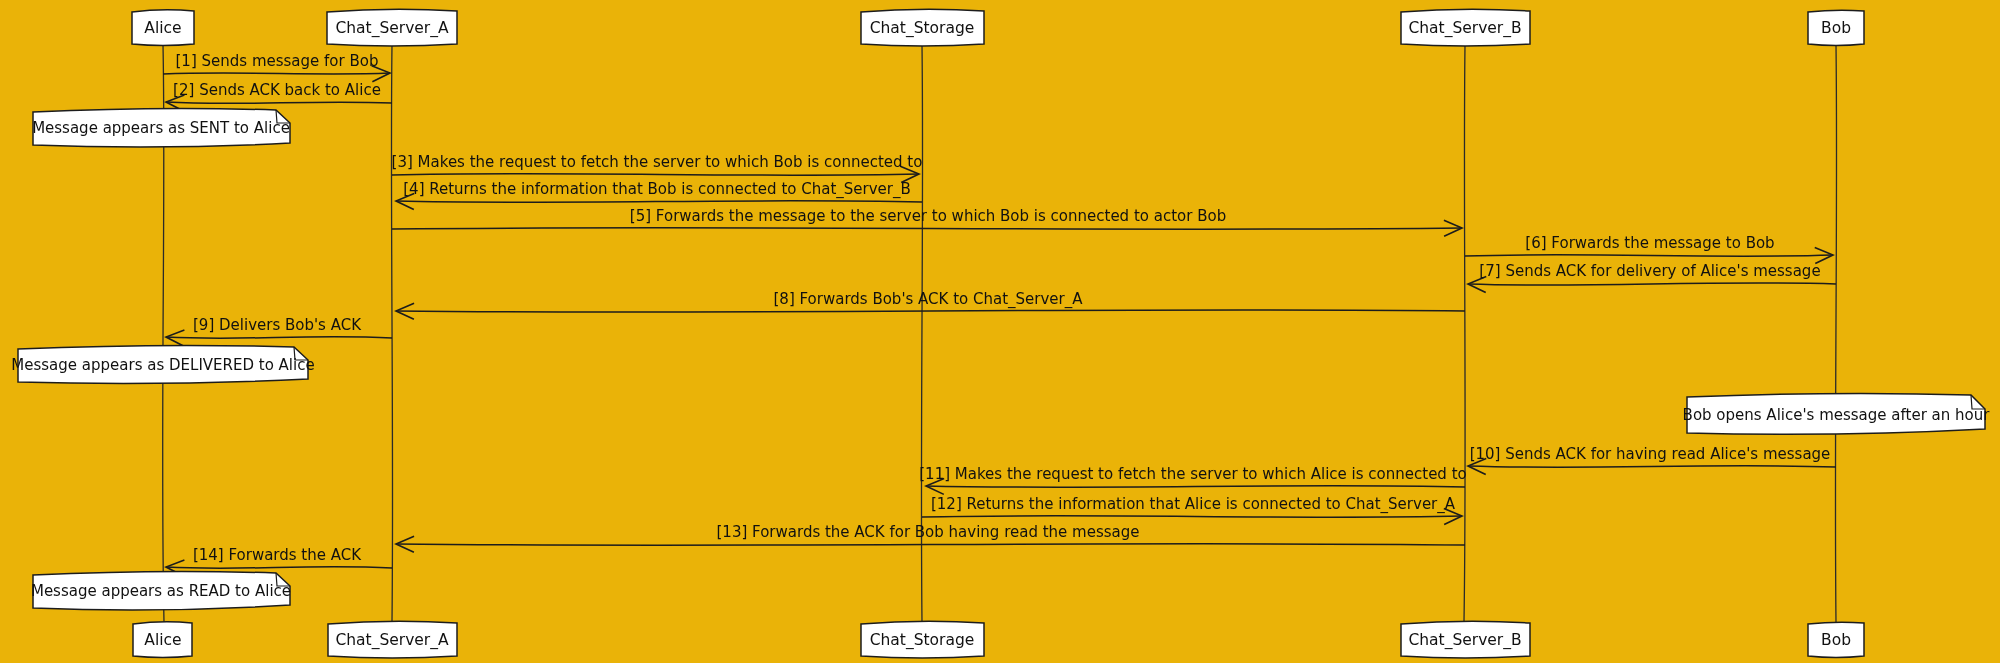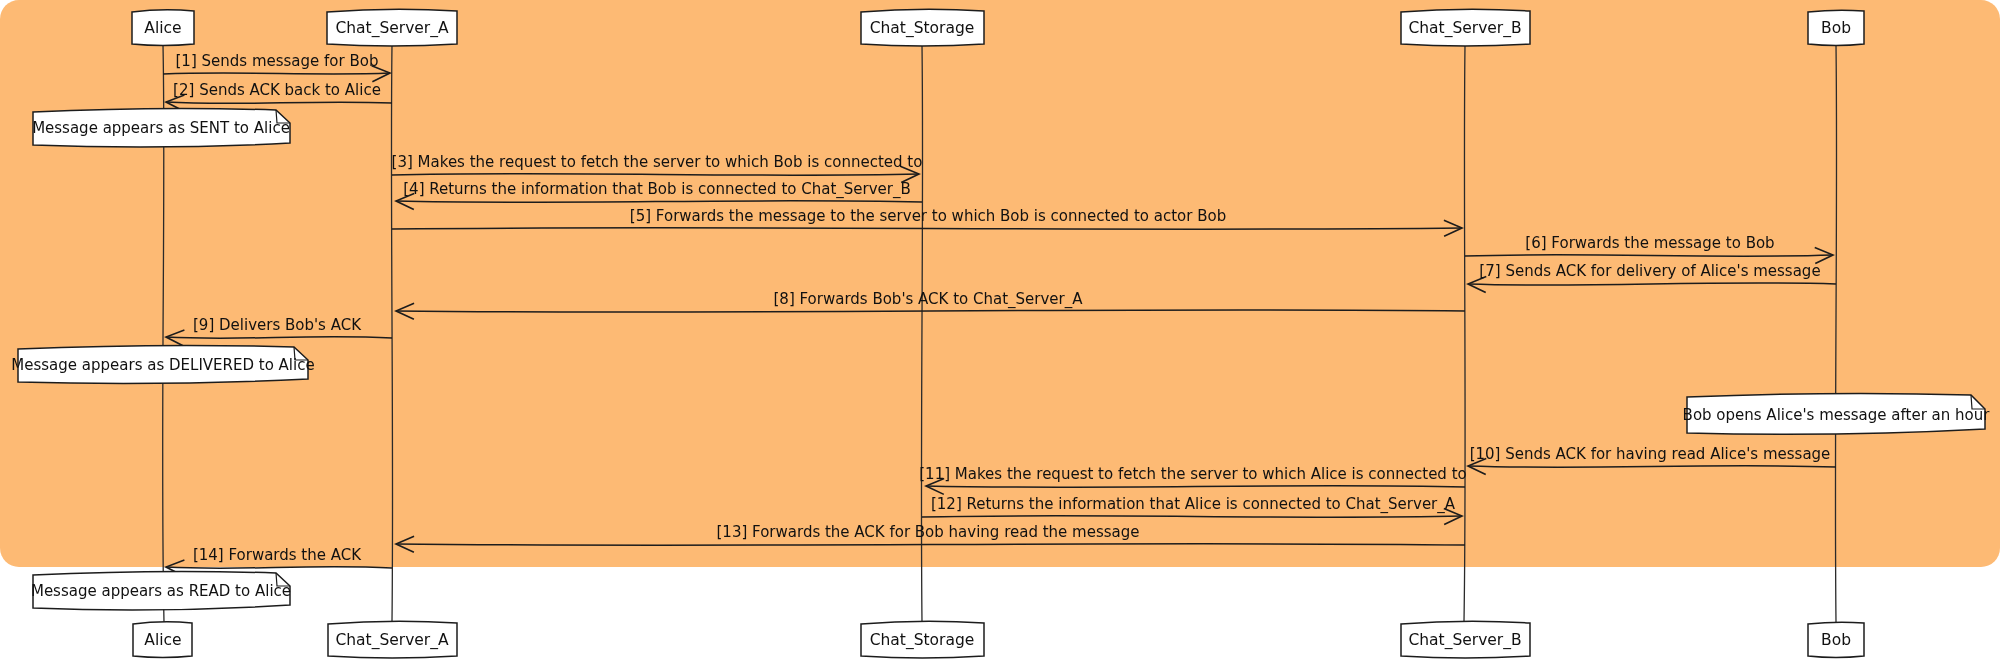--- a/index.html
+++ b/index.html
@@ -1,17 +1,17 @@
 <!DOCTYPE html>
 <html><head>
 <meta charset="utf-8">
 <style>
   html, body { margin: 0; padding: 0; background: #ffffff; }
   body { width: 2000px; height: 663px; font-family: "DejaVu Sans", sans-serif; }
-  .canvas { position: relative; width: 2000px; height: 567px; background: #fdba74; border-radius: 19px; }
+  .canvas { position: relative; width: 2000px; height: 663px; background: #eab308; }
   svg text { font-family: "DejaVu Sans", sans-serif; fill: #111111; }
   .actor-label { font-size: 15.5px; }
   .msg-label { font-size: 15px; }
   .note-label { font-size: 15px; }
   .shape { fill: #ffffff; stroke: #1c1c1c; stroke-width: 1.5; }
   .lifeline { fill: none; stroke: #2a2a2a; stroke-width: 1.3; }
   .msg-line { fill: none; stroke: #1c1c1c; stroke-width: 1.5; }
   .note-fold { fill: none; stroke: #1c1c1c; stroke-width: 1.2; }
 </style>
 </head>

